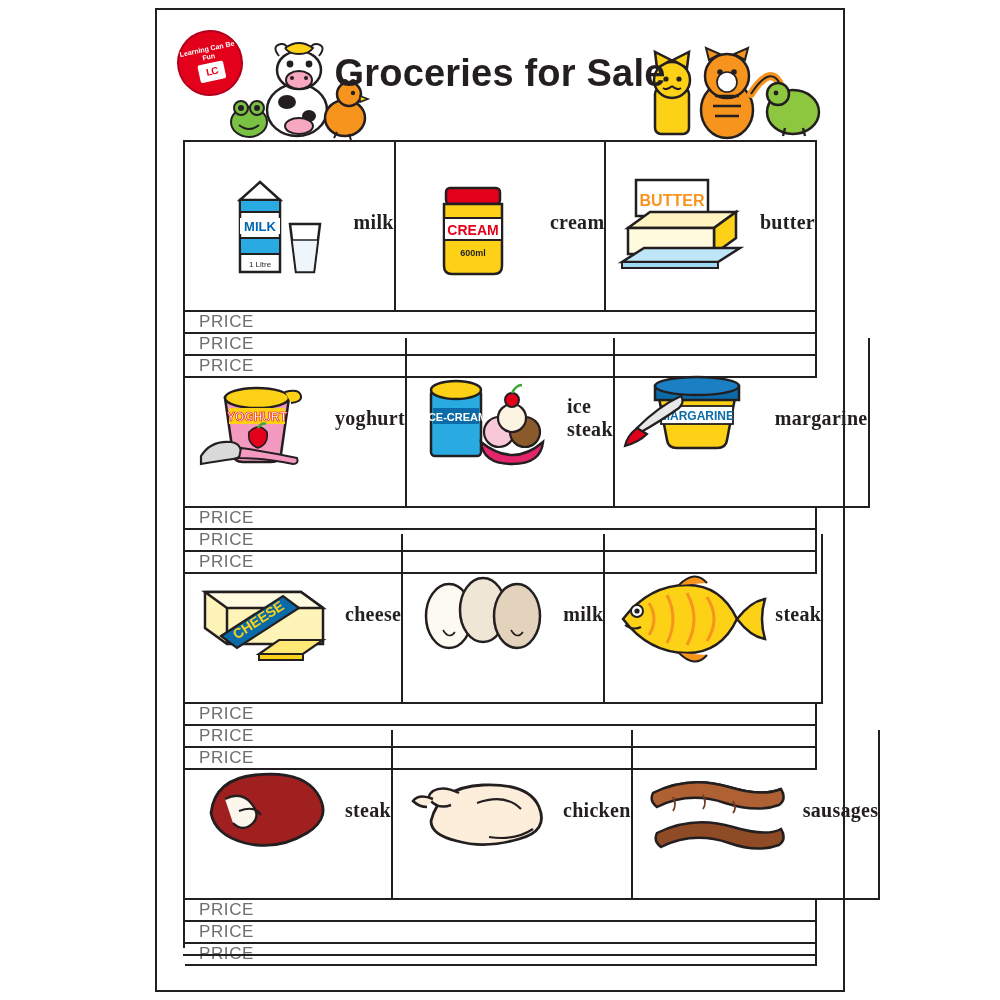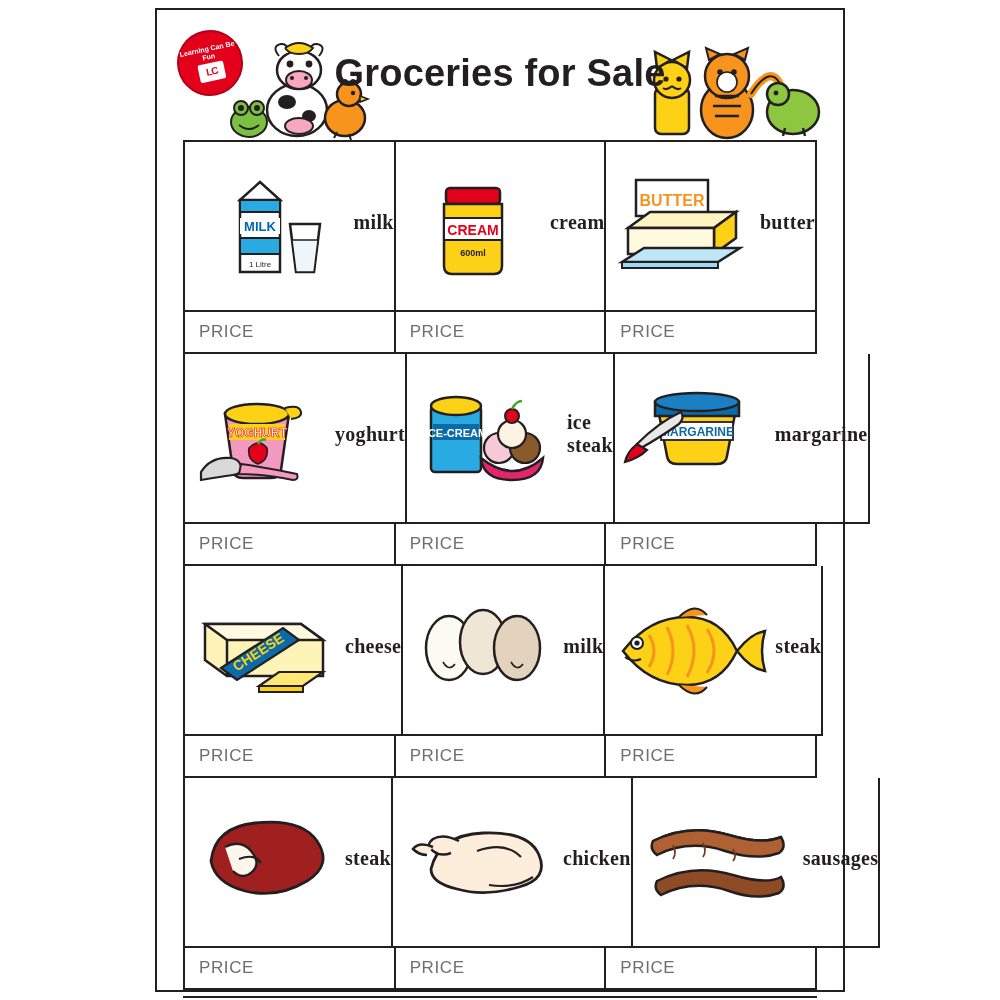--- a/index.html
+++ b/index.html
@@ -96,21 +96,22 @@
   .band {
     display: flex;
     flex-direction: column;
   }
   .row-items {
     display: flex;
     height: 170px;
   }
   .row-prices {
     display: flex;
-    height: 42px;
+    height: 26px;
+    flex-direction: column;
   }
   .cell {
     flex: 1 1 33.3333%;
     border-right: 2px solid #231f20;
     border-bottom: 2px solid #231f20;
     box-sizing: border-box;
     position: relative;
     display: flex;
     flex-direction: row;
     align-items: center;

